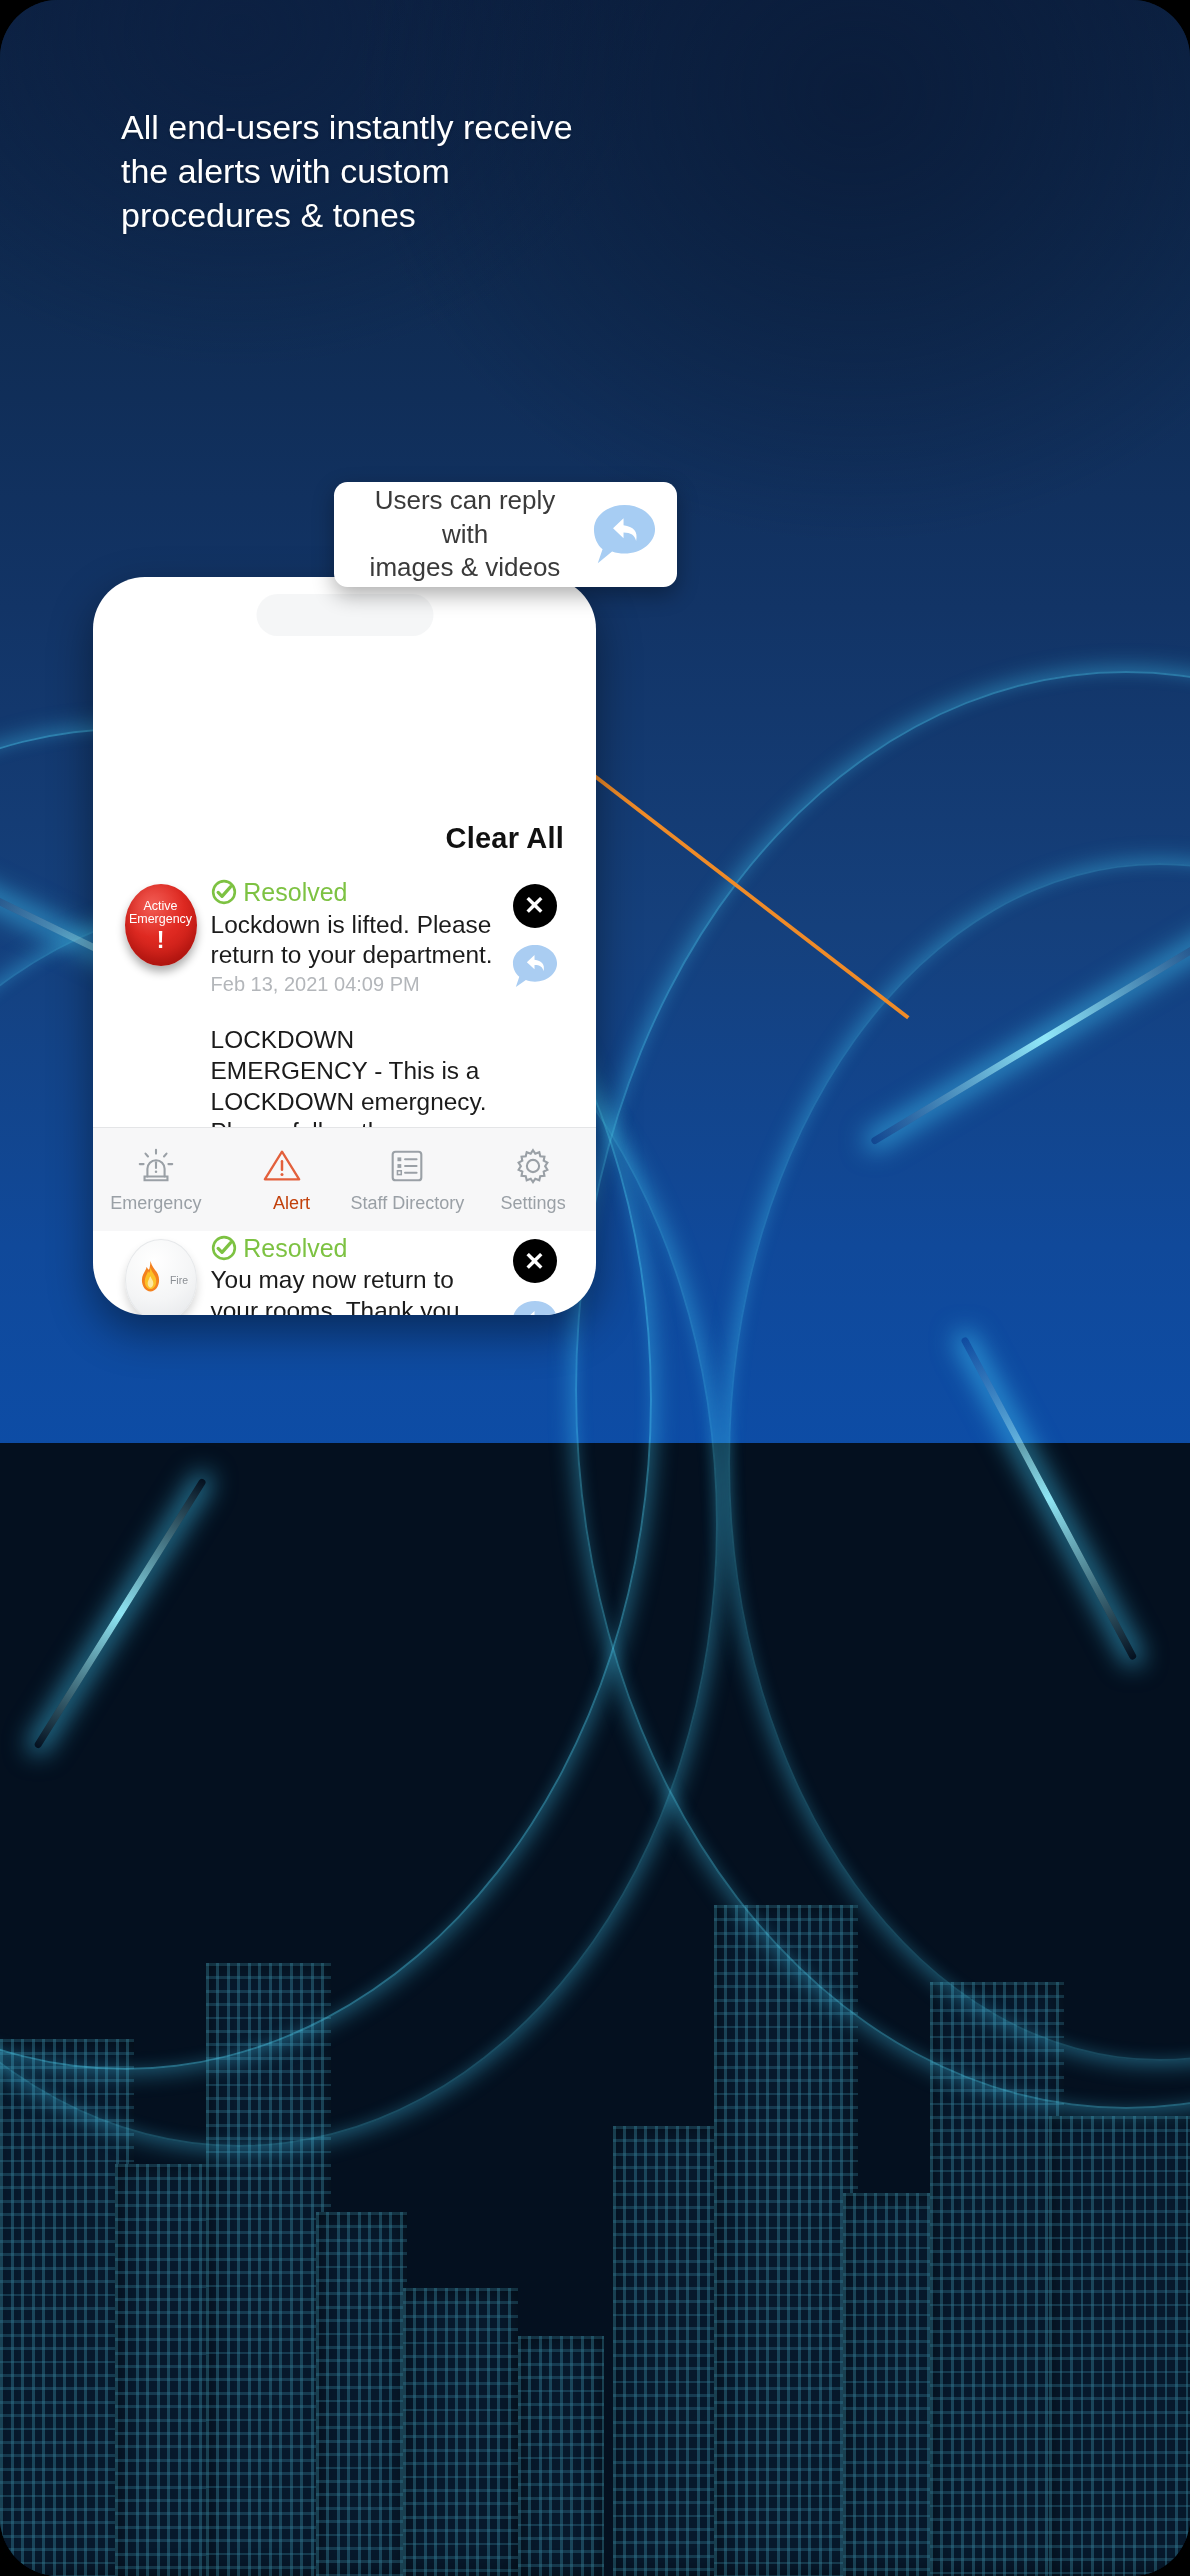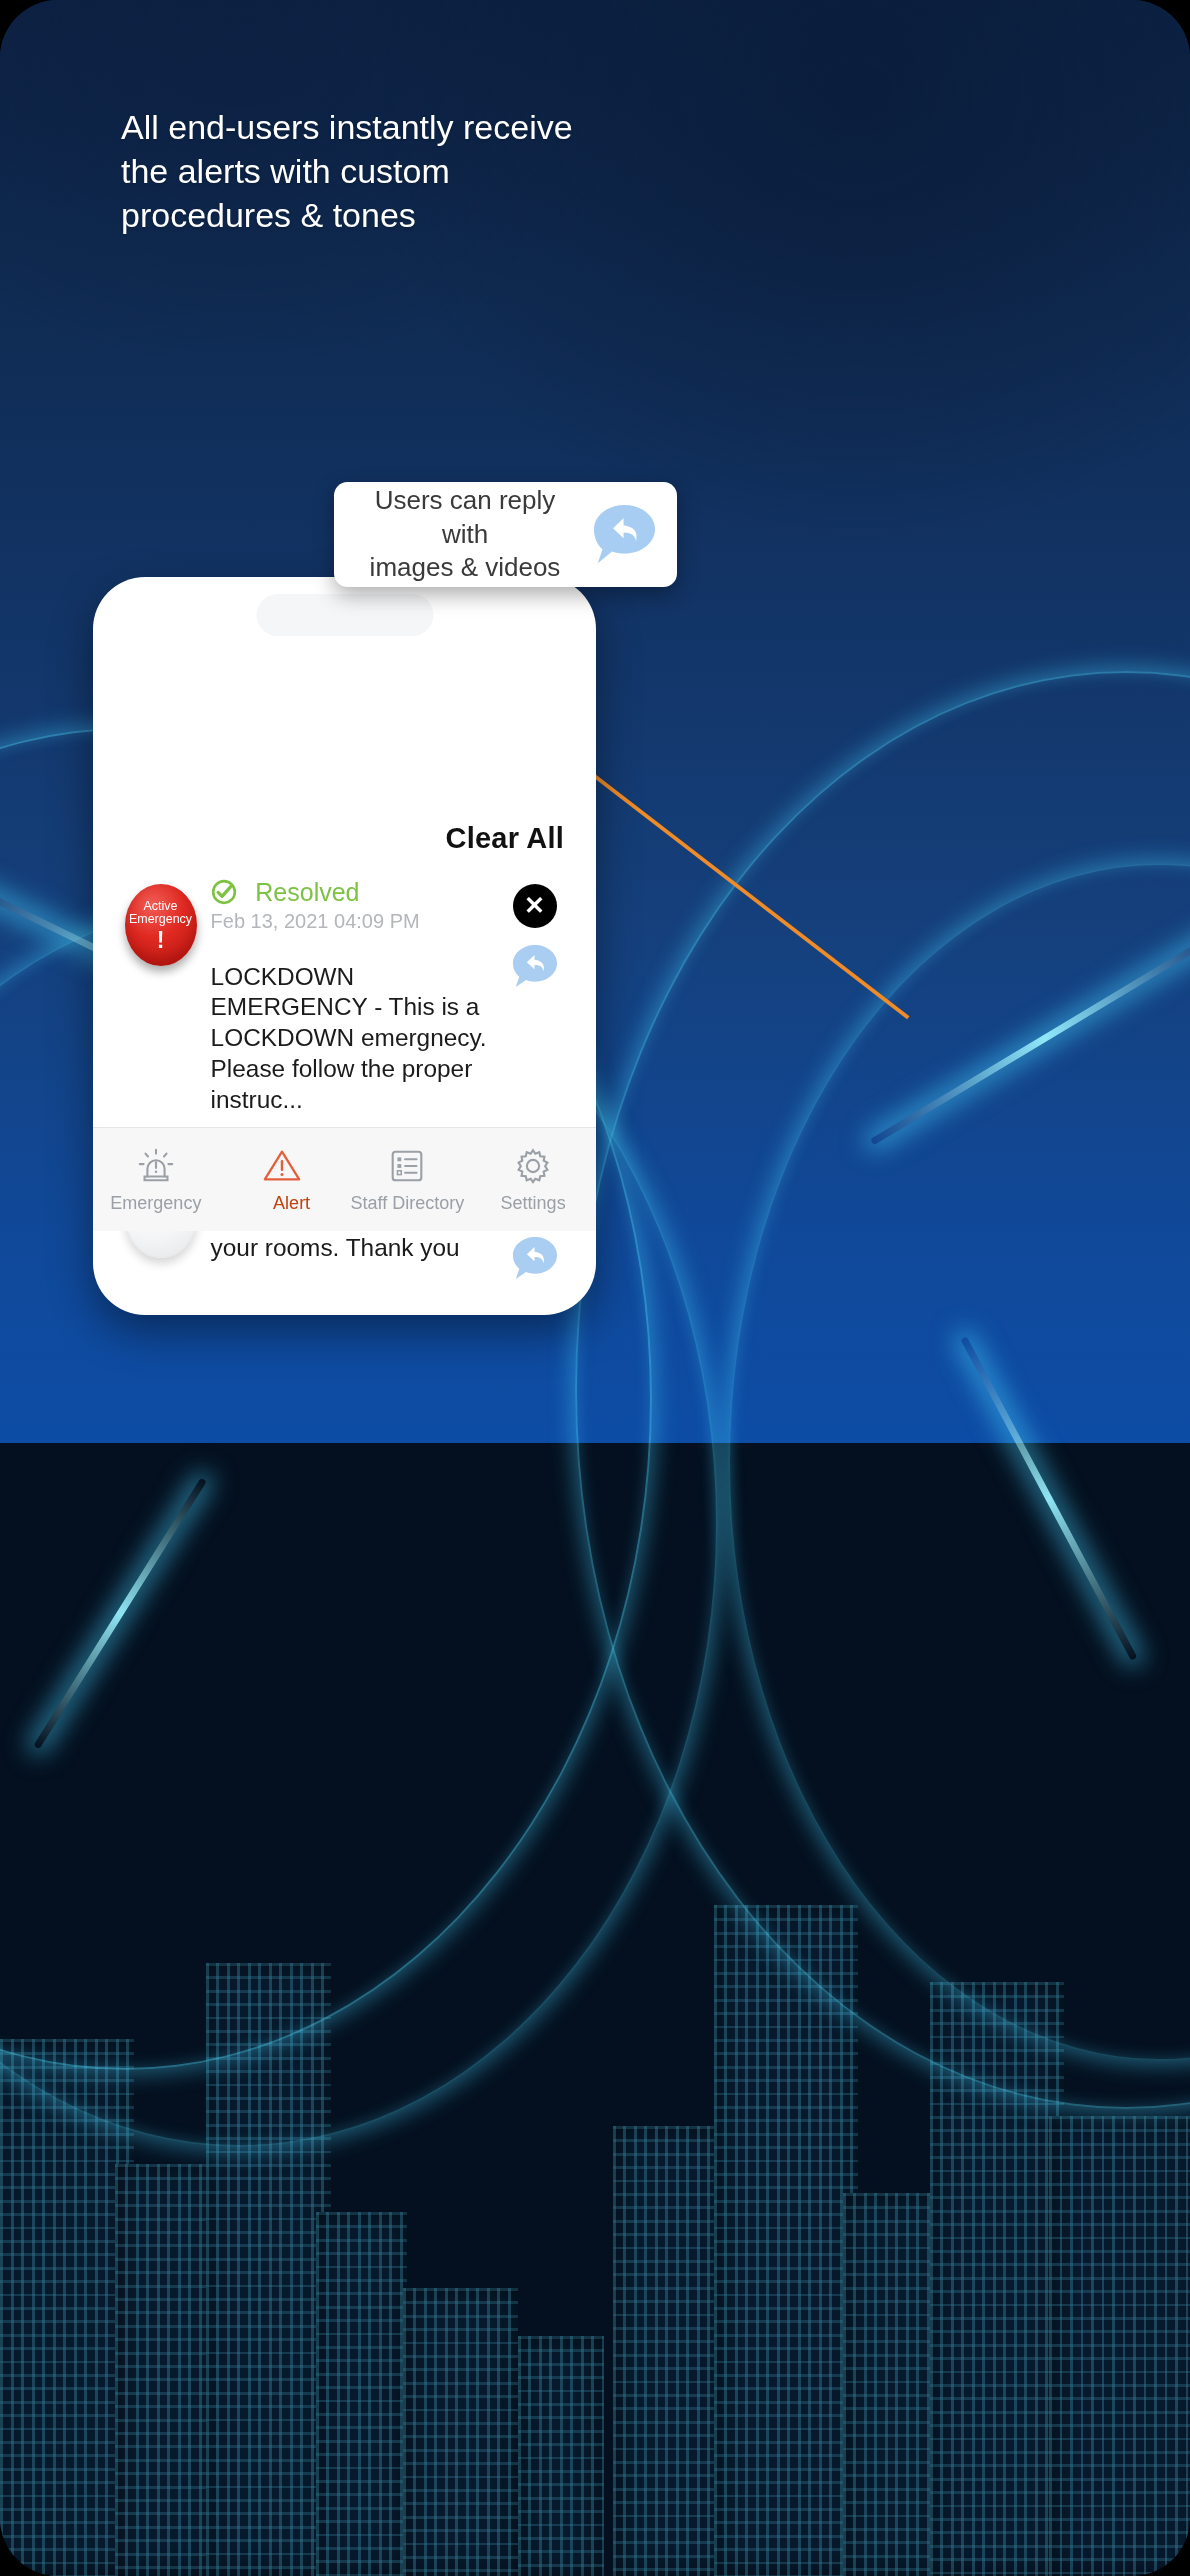--- a/index.html
+++ b/index.html
@@ -116,21 +116,21 @@
     border:1.9px solid #e6e8ea;
     box-shadow:0 5.8px 9.6px rgba(0,0,0,.16);
     display:flex; flex-direction:row; align-items:center; justify-content:center; gap:1.9px;
   }
   .badge-fire svg{ width:35px; height:42px; display:block; }
   .badge-fire .cap{ font-size:10.5px; color:#8b8f94; }
 
   .body{ flex:1; padding-left:9.6px; padding-top:3.8px; min-width:0; }
   .status{ display:flex; align-items:center; gap:6.7px; margin-bottom:2.9px; }
   .status svg{ width:26px; height:26px; flex:none; }
-  .status span{ font-size:25px; color:#7dc242; font-weight:400;margin-left:12px; }
+  .status span{ font-size:25px; color:#7dc242; font-weight:400; }
   .msg{ font-size:24.4px; color:#1b1b1b; line-height:1.26; font-weight:400; }
   .ts{ font-size:20px; color:#b3b6ba; margin-top:1.9px; }
   .gap{ height:29px; }
 
   .actions{ width:69px; flex:none; padding-top:9.6px; display:flex; flex-direction:column; align-items:center; gap:15.3px; }
   .x-btn{
     width:44px; height:44px; border-radius:50%; background:#000;
     display:flex; align-items:center; justify-content:center; color:#fff;
     font-size:25px; font-weight:700; line-height:1;
   }
@@ -219,20 +219,21 @@
               </div>
             </div>
             <div class="body">
               <div class="status">
                 <svg viewBox="0 0 24 24" aria-hidden="true">
                   <circle cx="12" cy="12" r="10" fill="none" stroke="#7dc242" stroke-width="2.4"></circle>
                   <path d="M6.6 12.4 l3.6 3.6 L18 7.2" fill="none" stroke="#7dc242" stroke-width="3" stroke-linecap="round" stroke-linejoin="round"></path>
                 </svg>
                 <span>Resolved</span>
               </div>
+              <div class="msg">Lockdown is lifted. Please return to your department.</div>
               <div class="ts">Feb 13, 2021 04:09 PM</div>
               <div class="gap"></div>
               <div class="msg">LOCKDOWN EMERGENCY - This is a LOCKDOWN emergnecy. Please follow the proper instruc...</div>
             </div>
             <div class="actions">
               <div class="x-btn">✕</div>
               <div class="reply-btn">
                 <svg viewBox="0 0 50 48" aria-hidden="true">
                   <path d="M25 2 C37.7 2 48 10.6 48 21.2 C48 31.8 37.7 40.4 25 40.4 C21.6 40.4 18.4 39.8 15.5 38.7 L5 46 L8.6 35.3 C4.5 31.7 2 26.8 2 21.2 C2 10.6 12.3 2 25 2 Z" fill="#aacdf2"></path>
                   <path d="M24.5 12.5 L16.5 20 L24.5 27.5 L24.5 23 C30 23 33 25 34 29.5 C35.5 22 32 18.5 24.5 17.5 Z" fill="#ffffff"></path>

